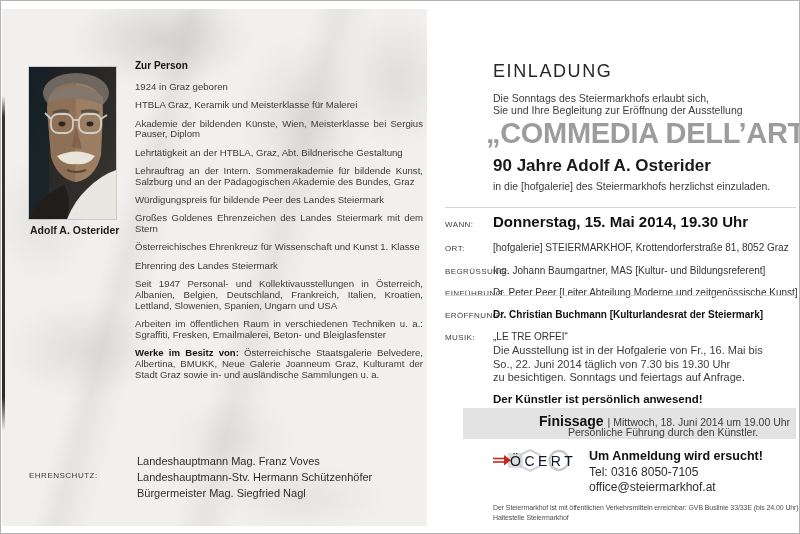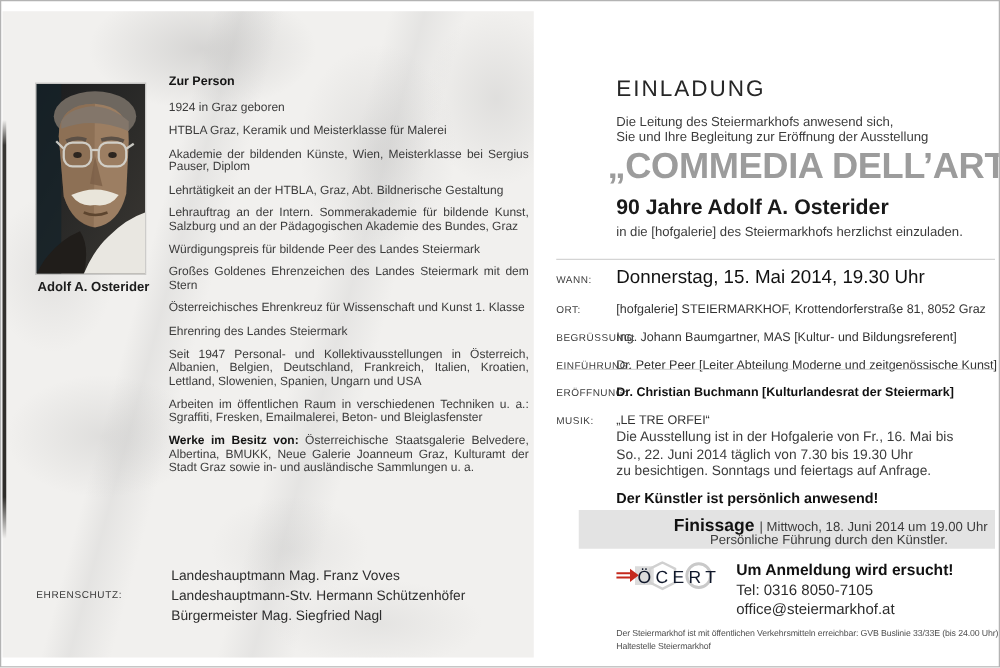--- a/index.html
+++ b/index.html
@@ -47,21 +47,21 @@
              letter-spacing:-.3px;color:var(--exhibition-title-gray,#9c9c9c);white-space:nowrap;}
   .exh-sub{position:absolute;left:492px;top:155px;margin:0;font-size:17px;font-weight:bold;color:#191919;}
   .invite{position:absolute;left:492px;top:179px;font-size:10.5px;color:#3c3c3c;}
   .rule{position:absolute;left:444px;width:351px;height:1px;background:#d4d4d4;}
   .rule1{top:206px;} .rule2{top:294px;}
   .drow{position:absolute;left:444px;width:356px;white-space:nowrap;}
   .drow .lbl{display:inline-block;width:48px;font-size:8px;letter-spacing:.4px;color:#3d3d3d;}
   .drow .val{font-size:10px;color:#333;}
   .drow-wann{top:212px;} .drow-ort{top:236px;} .drow-begr{top:259px;}
   .drow-einf{top:281px;} .drow-eroe{top:303px;} .drow-musik{top:325px;}
-  .drow-wann .val{font-size:15px;font-weight:normal;color:#111;}
+  .drow-wann .val{font-size:15px;font-weight:bold;color:#111;}
   .drow-eroe .val{font-weight:bold;color:#111;}
   .hours{position:absolute;left:492px;top:343px;font-size:11px;line-height:13.5px;color:#3c3c3c;}
   .present{position:absolute;left:492px;top:392px;font-size:11.5px;font-weight:bold;color:#111;}
   .fin-band{position:absolute;left:462px;top:407px;width:333px;height:31px;
             background:var(--finissage-band-gray,#e3e3e3);}
   .fin-row1{position:absolute;left:43px;top:4px;white-space:nowrap;}
   .fin-title{font-size:14px;font-weight:bold;color:#111;padding-left:33px;}
   .fin-text{font-size:10.5px;color:#3c3c3c;margin-left:4px;}
   .fin-row2{position:absolute;left:105px;top:18px;font-size:10.5px;color:#3c3c3c;}
   .cert-logo{position:absolute;left:492px;top:448px;width:78px;height:34px;}
@@ -133,21 +133,21 @@
   <div class="patronage-label">EHRENSCHUTZ:</div>
   <div class="patronage-names">
     <div>Landeshauptmann Mag. Franz Voves</div>
     <div>Landeshauptmann-Stv. Hermann Schützenhöfer</div>
     <div>Bürgermeister Mag. Siegfried Nagl</div>
   </div>
 
   <h1 class="title">EINLADUNG</h1>
 
   <div class="intro">
-    <div>Die Leitung des Steiermarkhofs anwesend sich,</div>
+    <div>Die Sonntags des Steiermarkhofs erlaubt sich,</div>
     <div>Sie und Ihre Begleitung zur Eröffnung der Ausstellung</div>
   </div>
 
   <h2 class="exh-title">„COMMEDIA DELL’ARTE“</h2>
   <h3 class="exh-sub">90 Jahre Adolf A. Osterider</h3>
   <div class="invite">in die [hofgalerie] des Steiermarkhofs herzlichst einzuladen.</div>
 
   <div class="rule rule1"></div>
 
   <div class="drow drow-wann">

